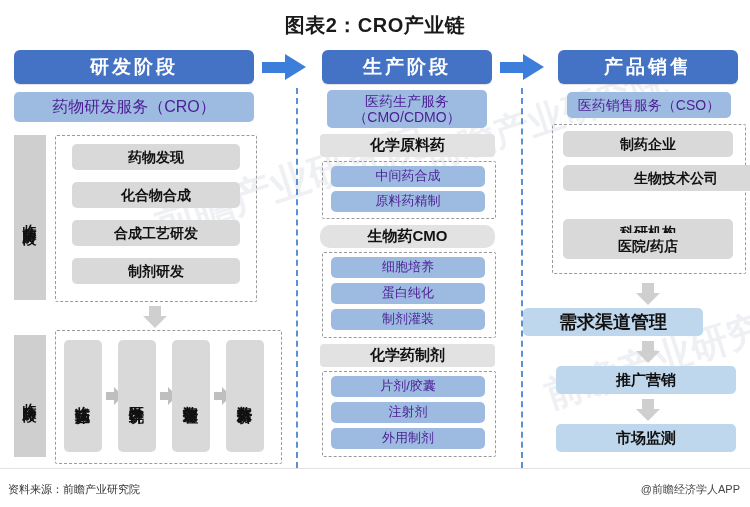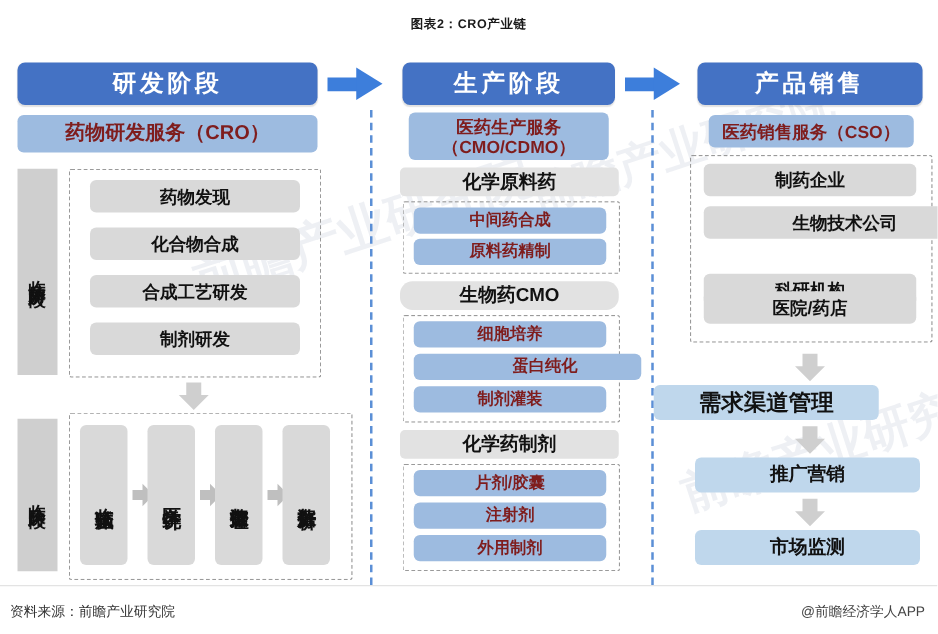--- a/index.html
+++ b/index.html
@@ -10,21 +10,21 @@
     color:#111;
     overflow:hidden;
     position:relative;
   }
   .canvas{position:relative;width:750px;height:507px;}
 
   
   .title{
     position:absolute;left:0;top:12px;width:750px;
     text-align:center;
-    font-size:10px;font-weight:bold;color:#1a1a1a;
+    font-size:20px;font-weight:bold;color:#1a1a1a;
     letter-spacing:.5px;
   }
 
   
   .hdr{
     position:absolute;height:34px;border-radius:6px;
     background:#4472C4;
     color:#ffffff;font-size:19px;font-weight:bold;
     display:flex;align-items:center;justify-content:center;
     letter-spacing:3px;
@@ -43,21 +43,21 @@
 
   
   .vsep{
     position:absolute;width:0;border-left:2px dashed #5B8FD6;
   }
 
   
   .bluebox{
     position:absolute;border-radius:5px;
     background:#9DBBE0;
-    color:#7f1d1d;font-weight:bold;
+    color:#4c1d95;font-weight:normal;
     display:flex;align-items:center;justify-content:center;
     text-align:center;line-height:1.15;
   }
   .lightbluebox{
     position:absolute;border-radius:5px;
     background:#BFD7EC;
     color:#111;font-weight:bold;
     display:flex;align-items:center;justify-content:center;
     text-align:center;line-height:1.15;
   }
@@ -202,21 +202,21 @@
   </div>
 
   <div class="greyhdr" style="left:320px;top:134px;width:175px;height:23px;">化学原料药</div>
   <div class="dashgroup" style="left:322px;top:161px;width:172px;height:56px;"></div>
   <div class="bluebox" style="left:331px;top:166px;width:154px;height:21px;font-size:13px;">中间药合成</div>
   <div class="bluebox" style="left:331px;top:191px;width:154px;height:21px;font-size:13px;">原料药精制</div>
 
   <div class="greyhdr" style="left:320px;top:225px;width:175px;height:23px;border-radius:10px;">生物药CMO</div>
   <div class="dashgroup" style="left:322px;top:252px;width:172px;height:84px;"></div>
   <div class="bluebox" style="left:331px;top:257px;width:154px;height:21px;font-size:13px;">细胞培养</div>
-  <div class="bluebox" style="left:331px;top:283px;width:154px;height:21px;font-size:13px;padding-left:28px;">蛋白纯化</div>
+  <div class="bluebox" style="left:331px;top:283px;width:154px;height:21px;font-size:13px;">蛋白纯化</div>
   <div class="bluebox" style="left:331px;top:309px;width:154px;height:21px;font-size:13px;">制剂灌装</div>
 
   <div class="greyhdr" style="left:320px;top:344px;width:175px;height:23px;">化学药制剂</div>
   <div class="dashgroup" style="left:322px;top:371px;width:172px;height:84px;"></div>
   <div class="bluebox" style="left:331px;top:376px;width:154px;height:21px;font-size:13px;">片剂/胶囊</div>
   <div class="bluebox" style="left:331px;top:402px;width:154px;height:21px;font-size:13px;">注射剂</div>
   <div class="bluebox" style="left:331px;top:428px;width:154px;height:21px;font-size:13px;">外用制剂</div>
 
   <div class="bluebox" style="left:567px;top:92px;width:164px;height:26px;font-size:14px;">医药销售服务（CSO）</div>
 

